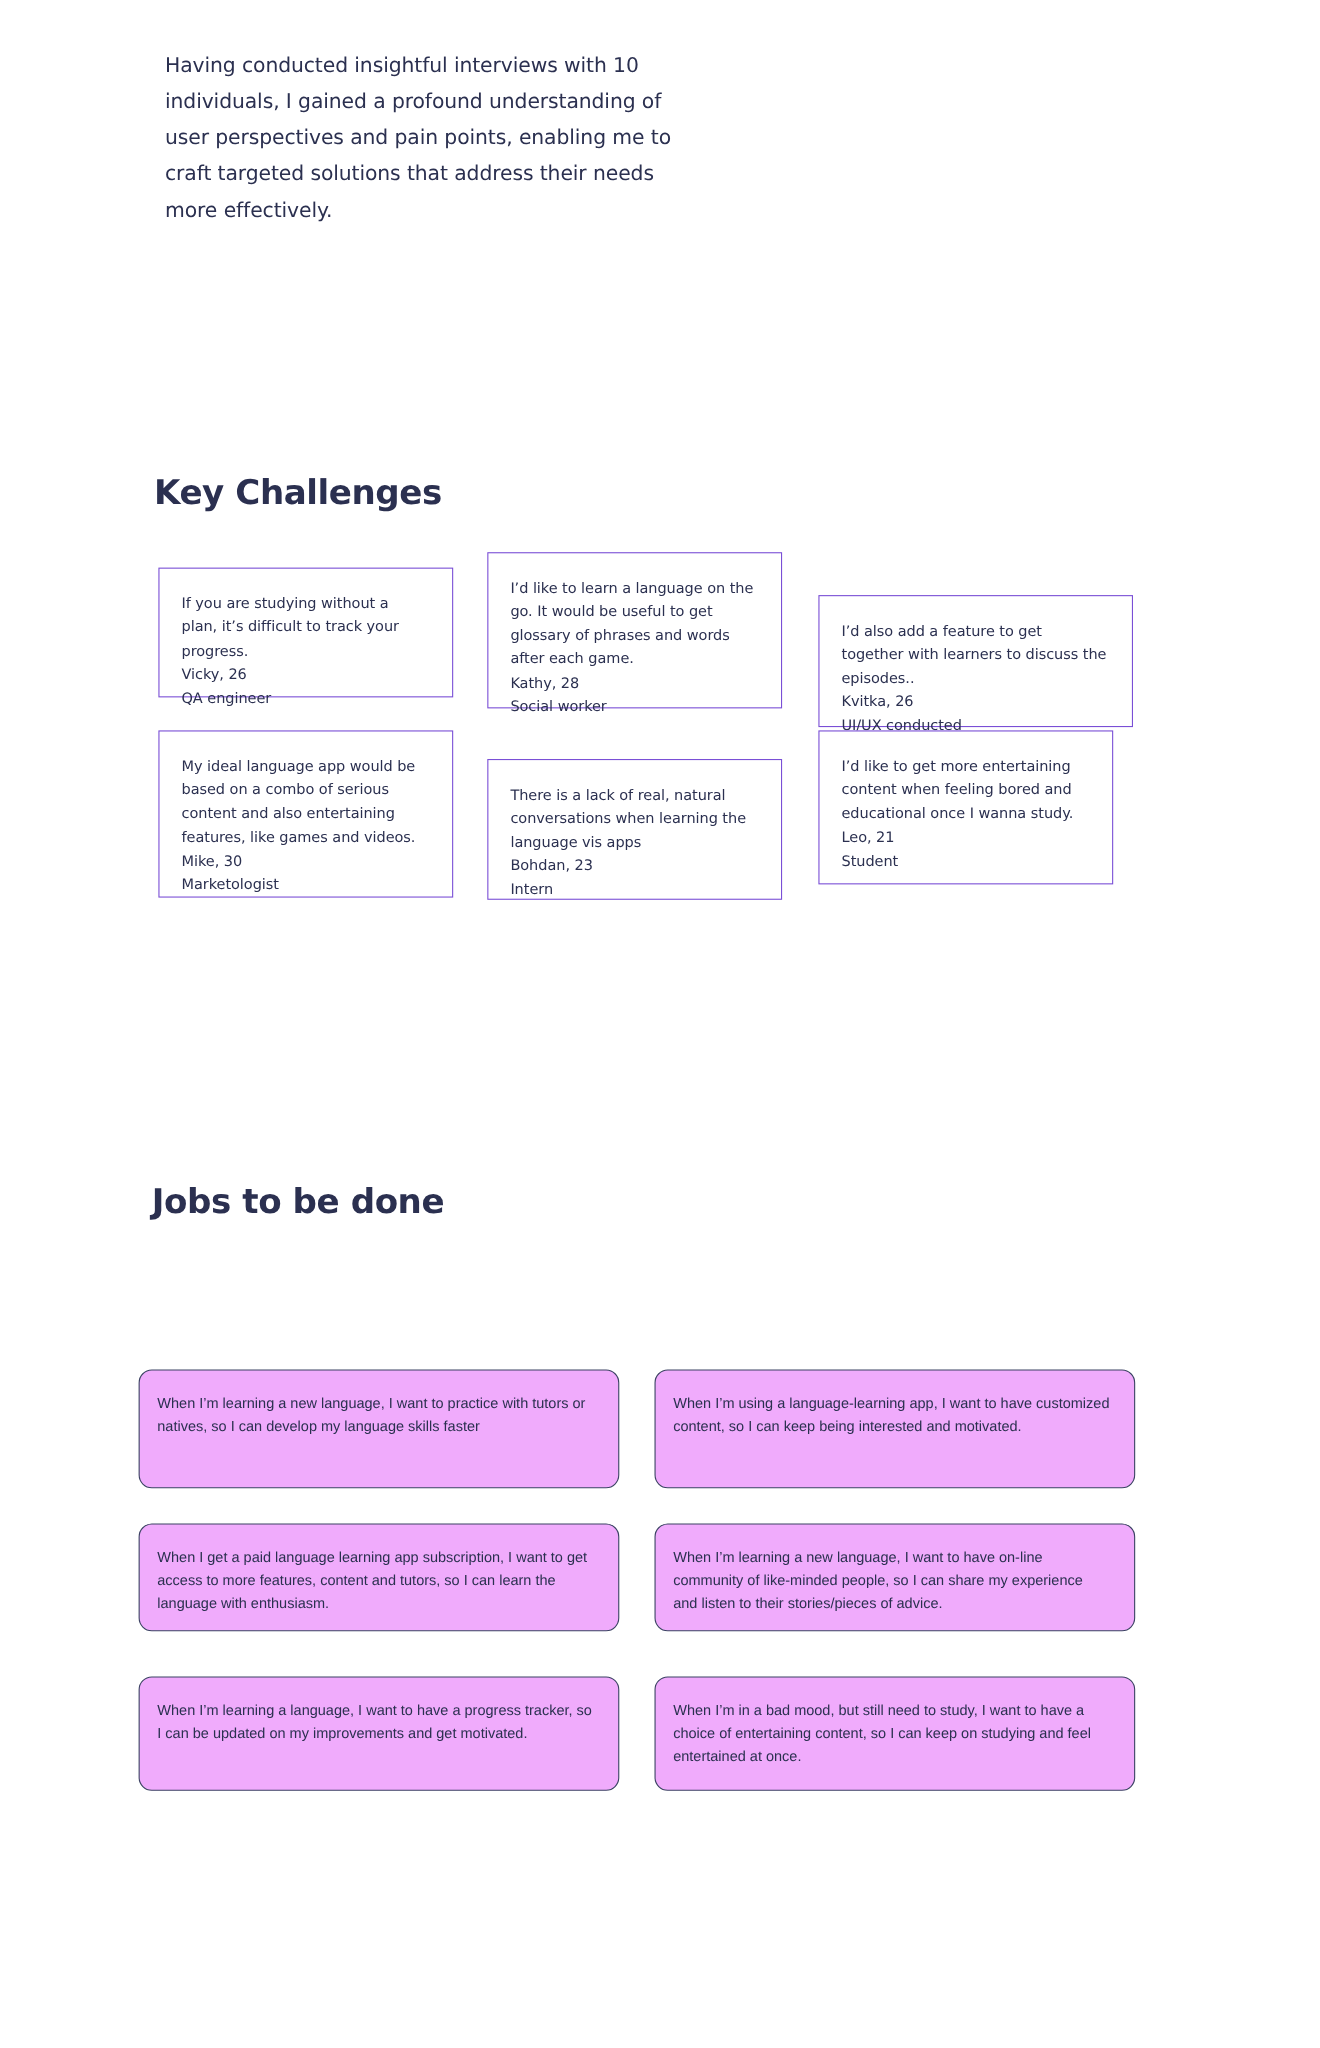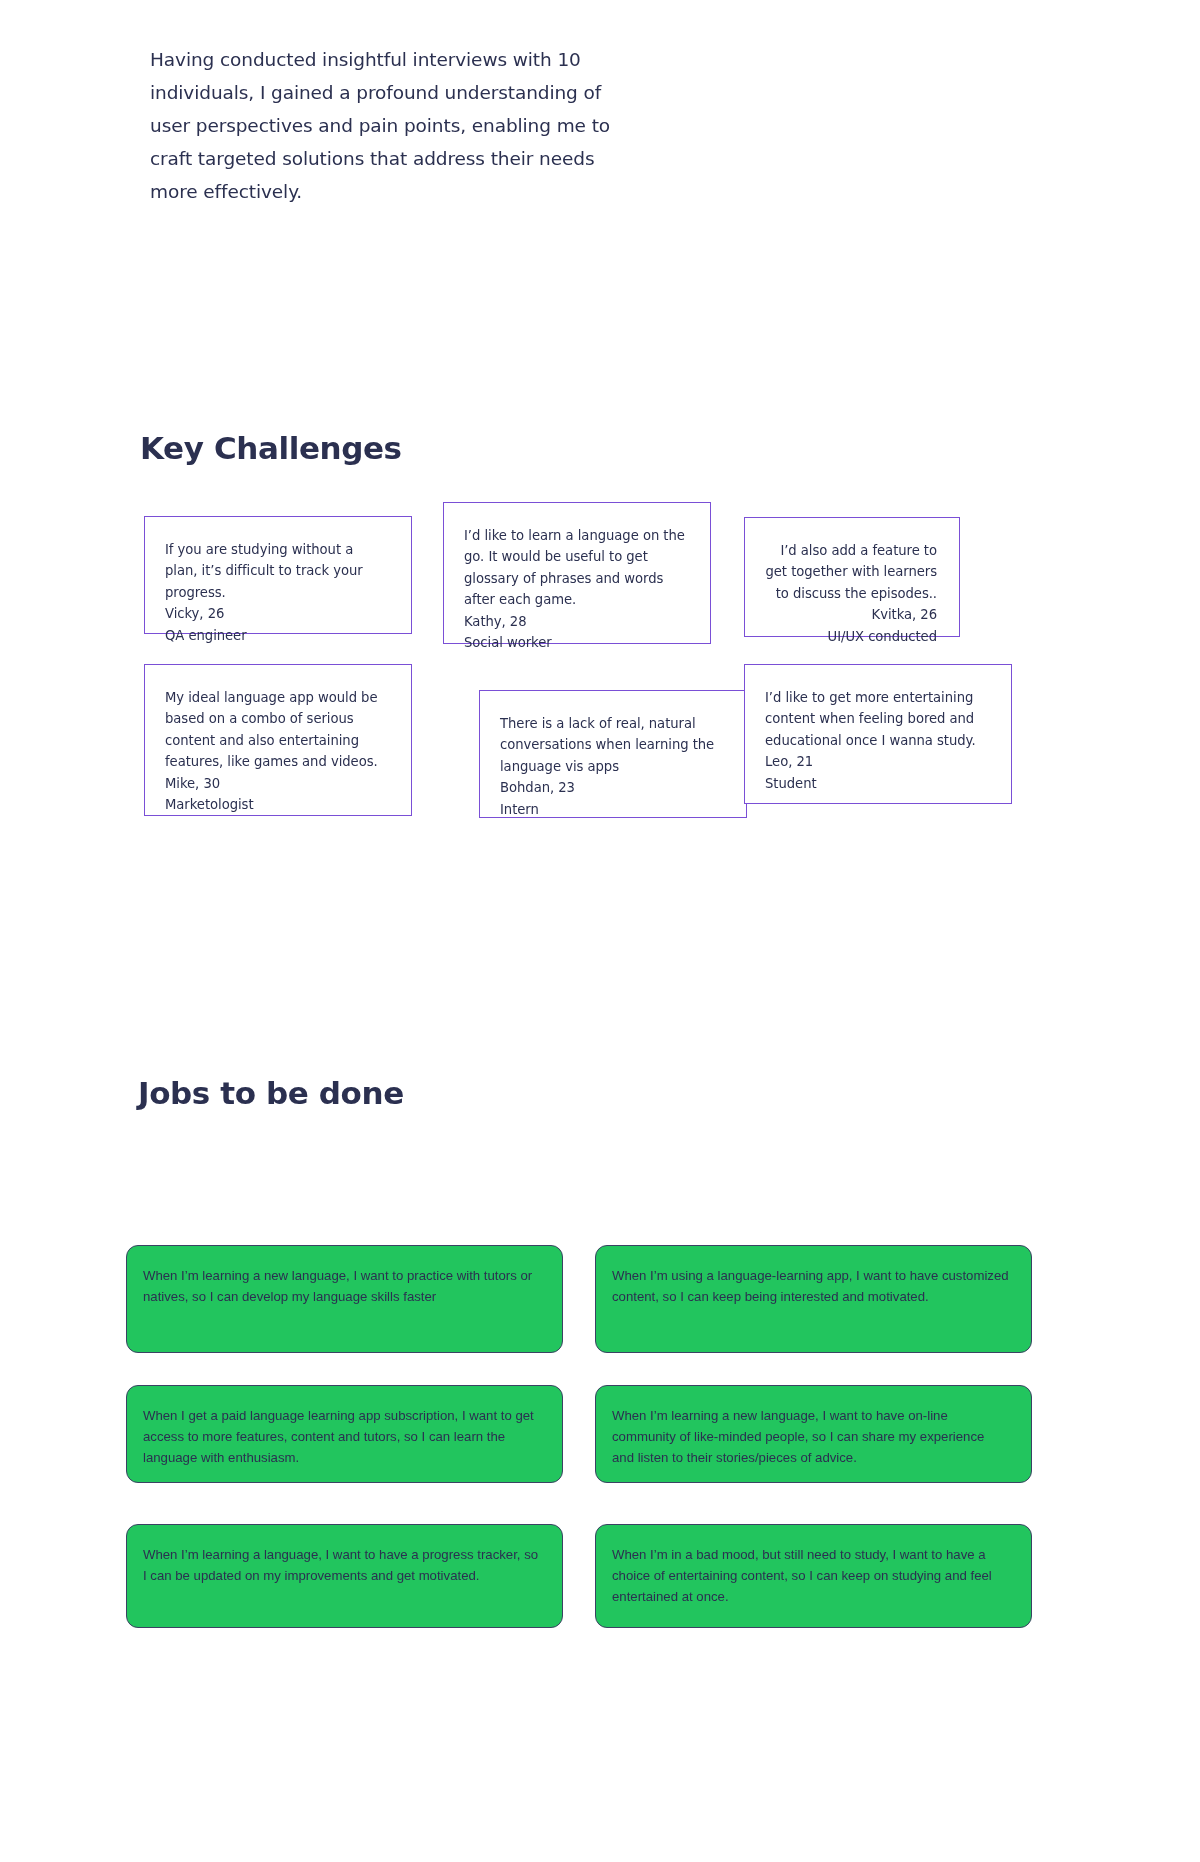--- a/index.html
+++ b/index.html
@@ -94,39 +94,39 @@
 
   .challenge-card .quote { display: block; }
   .challenge-card .person { display: block; }
   .challenge-card .role { display: block; }
 
   
   #challenge-0 { left: 144px;  top: 516px;  width: 268px; height: 118px; }
   #challenge-3 { left: 144px;  top: 664px;  width: 268px; height: 152px; }
   
   #challenge-1 { left: 443px;  top: 502px;  width: 268px; height: 142px; }
-  #challenge-4 { left: 443px;  top: 690px;  width: 268px; height: 128px; margin-left: 36px; }
-  
-  #challenge-2 { left: 744px;  top: 517px;  width: 216px; height: 120px; text-align: right; }
+  #challenge-4 { left: 443px;  top: 690px;  width: 268px; height: 128px; }
+  
+  #challenge-2 { left: 744px;  top: 541px;  width: 286px; height: 120px; }
   #challenge-5 { left: 744px;  top: 664px;  width: 268px; height: 140px; }
 
   
   .jobs {
     position: absolute;
     left: 0;
     top: 0;
     width: 1200px;
     height: 0;
   }
 
   .job-card {
     position: absolute;
     border: 1.3px solid #3b4263;
     border-radius: 12px;
-    background: #22c55e;
+    background: #f0abfc;
     padding: 20px 22px 20px 16px;
     font-family: "Liberation Sans", sans-serif;
     font-size: 13.2px;
     line-height: 1.58;
     color: #2b3050;
   }
 
   #job-0 { left: 126px; top: 1245px; width: 437px; height: 108px; }
   #job-1 { left: 595px; top: 1245px; width: 437px; height: 108px; }
   #job-2 { left: 126px; top: 1385px; width: 437px; height: 98px;  }

